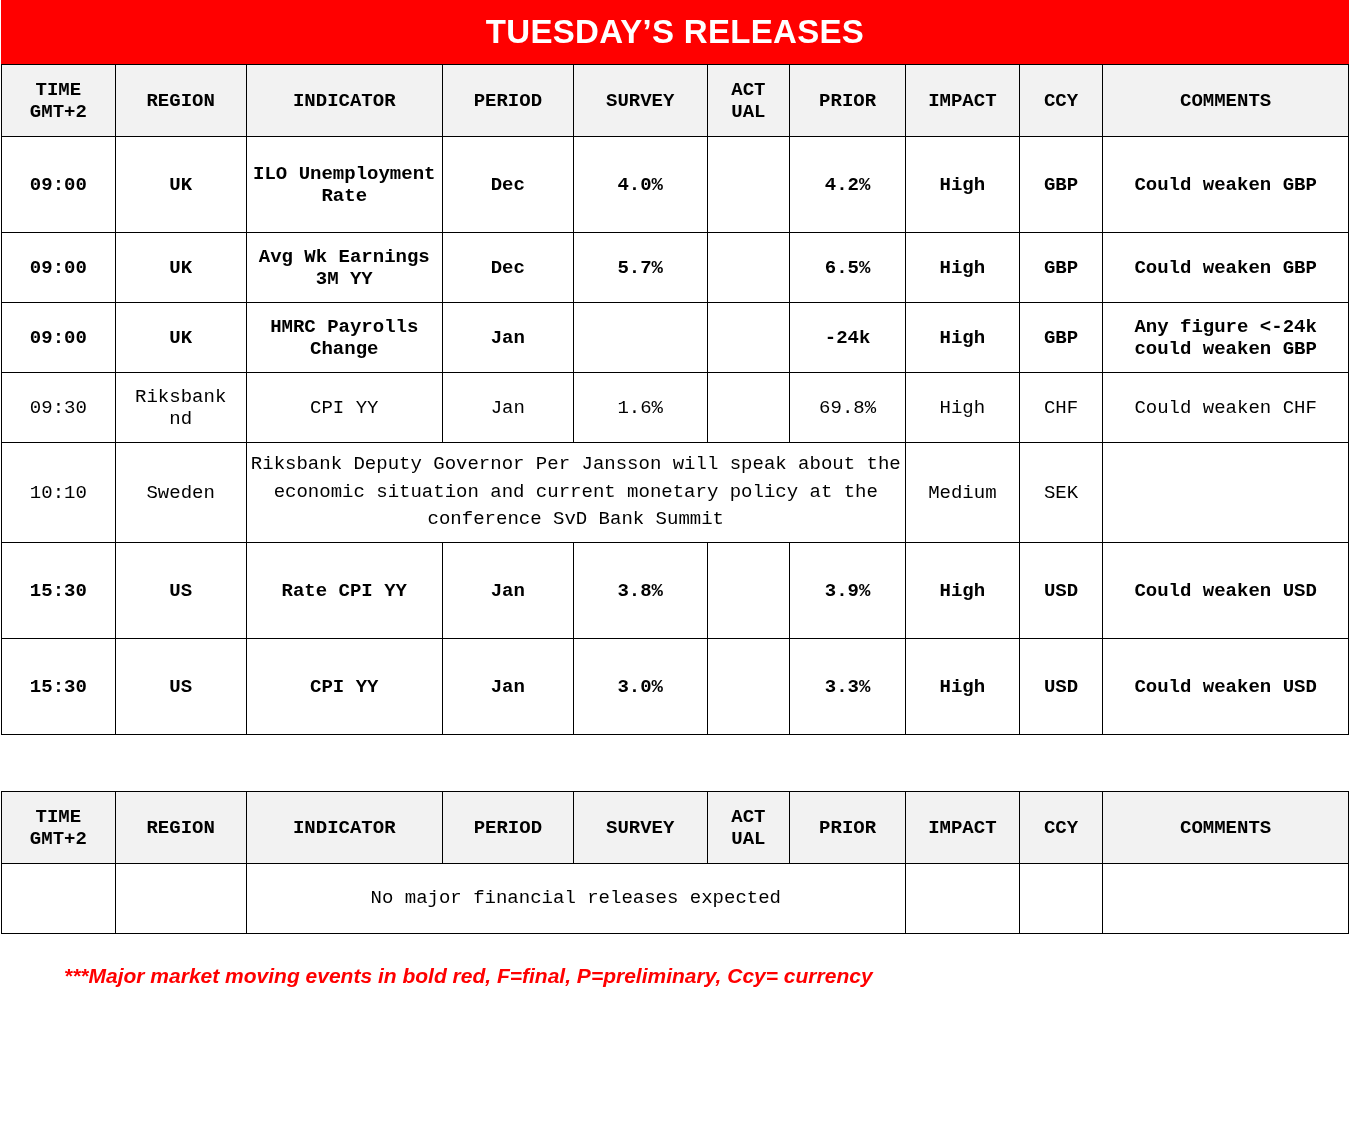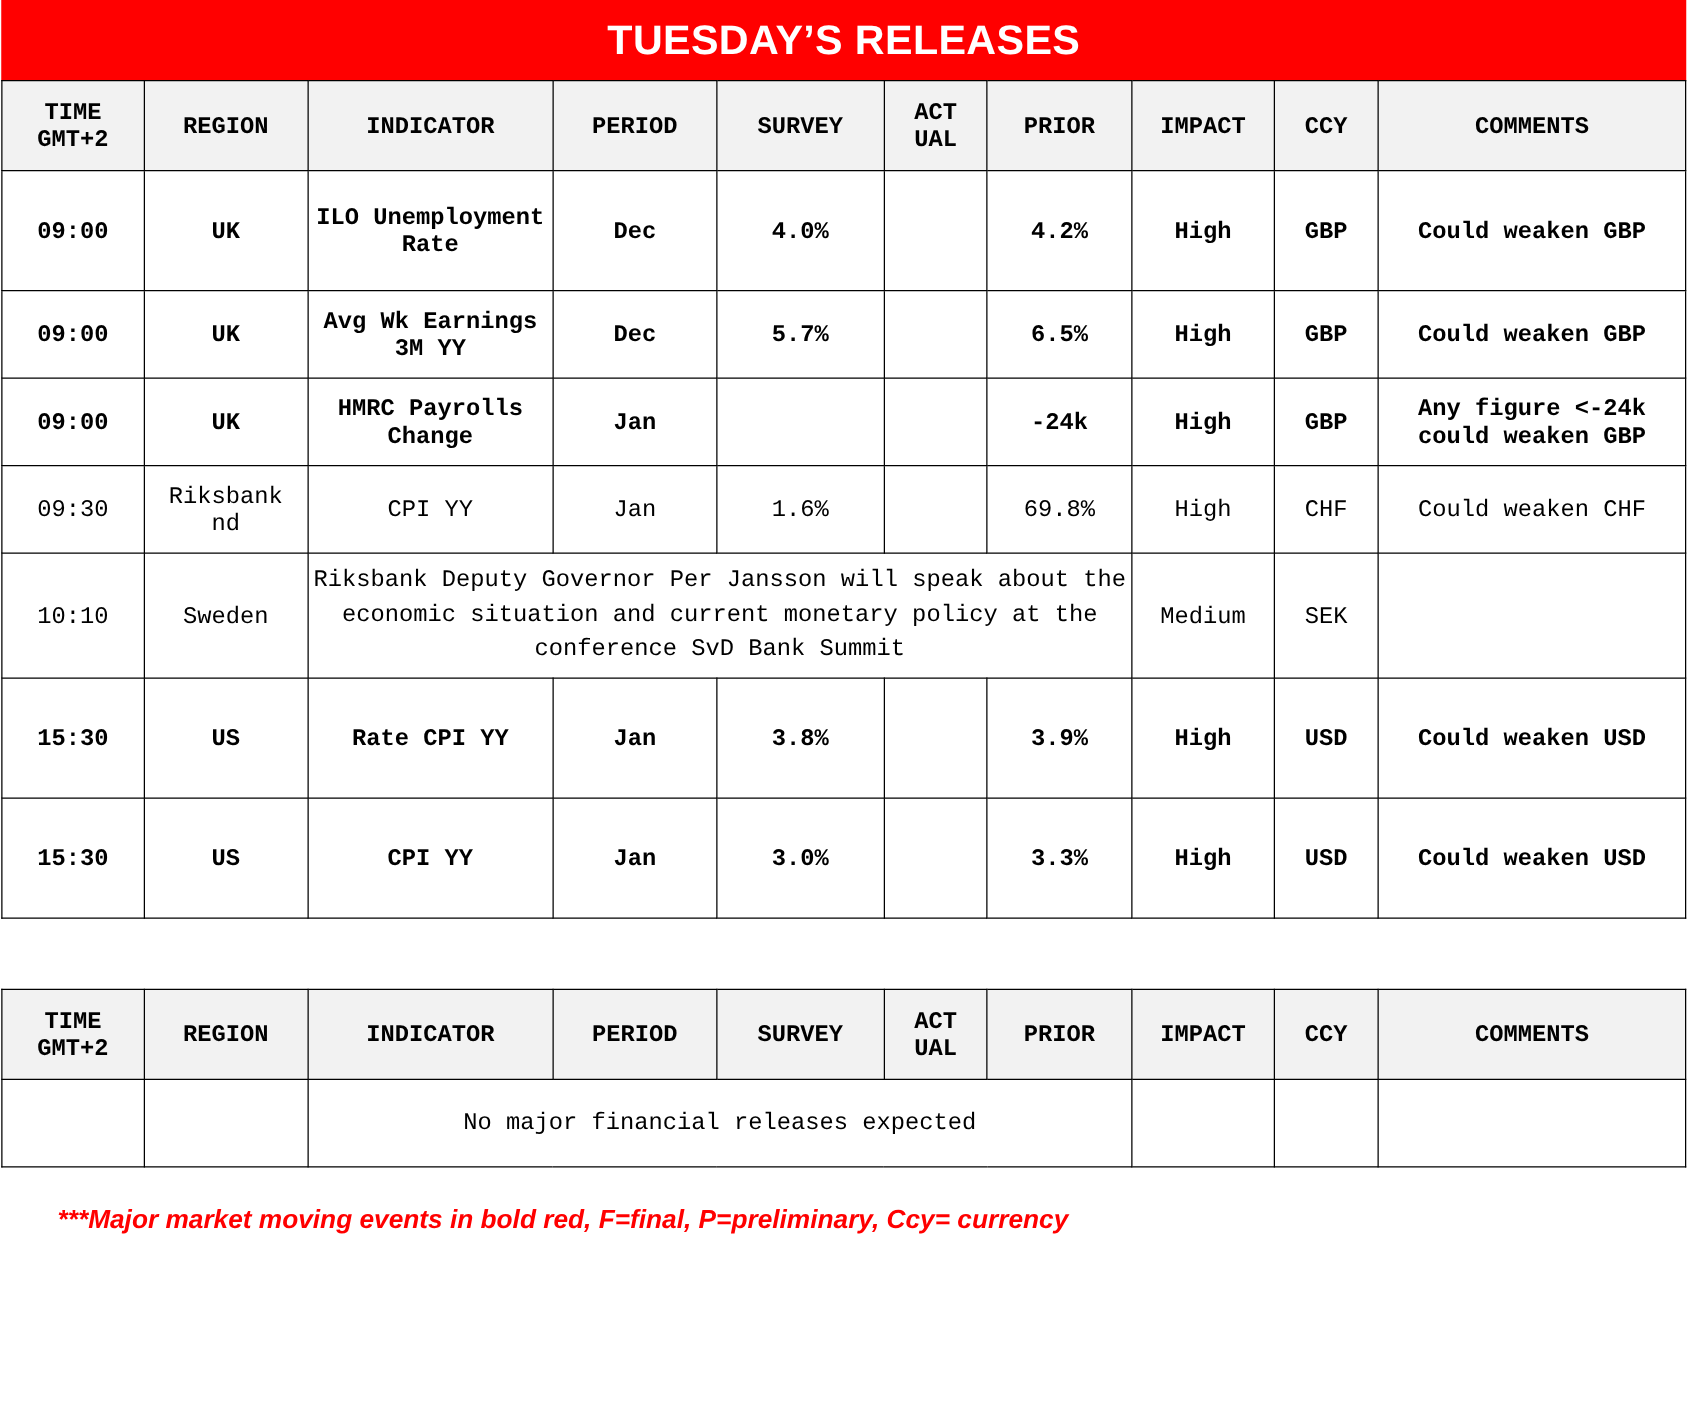--- a/index.html
+++ b/index.html
@@ -79,21 +79,21 @@
     line-height: 1.45;
     padding: 8px 14px;
   }
 
   
   .spacer { height: 56px; }
 
   
   .footnote {
     margin-top: 30px;
-    padding-left: 46px;
+    padding-left: 64px;
     color: #FF0000;
     font-weight: bold;
     font-style: italic;
     font-size: 21px;
   }
 </style>
 </head>
 <body>
 
 <div class="page">

